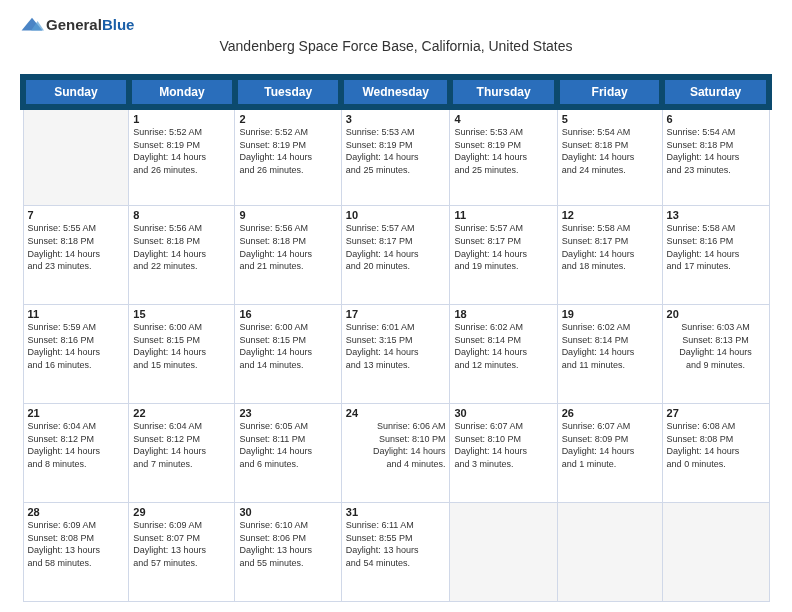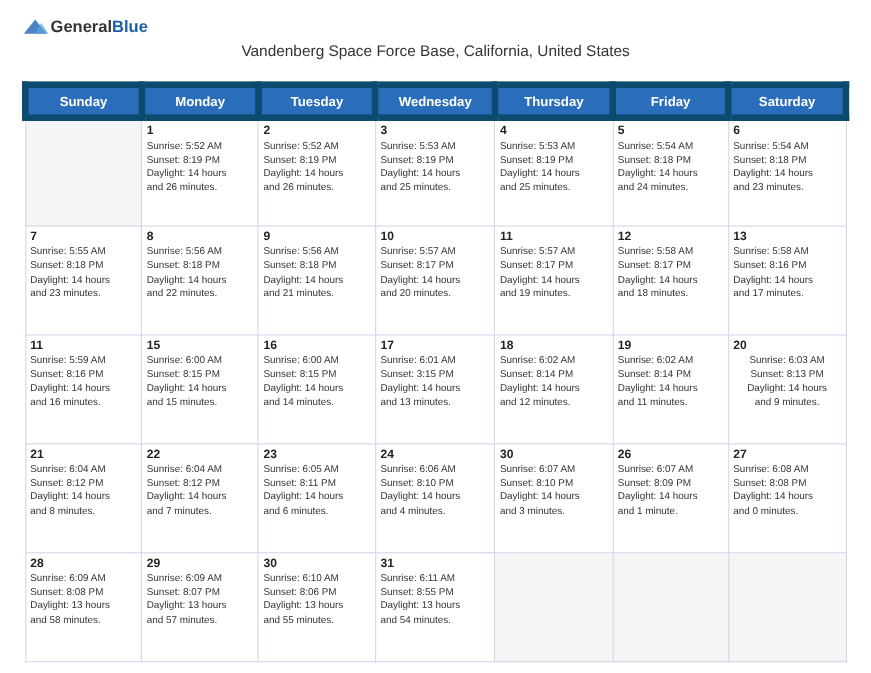--- a/index.html
+++ b/index.html
@@ -287,21 +287,21 @@
           </td>
           <td>
             <span class="day-num">23</span>
             <div class="day-info" style="white-space: pre-line;">Sunrise: 6:05 AM
 Sunset: 8:11 PM
 Daylight: 14 hours
 and 6 minutes.</div>
           </td>
           <td>
             <span class="day-num">24</span>
-            <div class="day-info" style="white-space: pre-line;">Sunrise: 6:06 AM
+            <div class="day-info" style="white-space: pre-line; text-align: right;">Sunrise: 6:06 AM
 Sunset: 8:10 PM
 Daylight: 14 hours
 and 4 minutes.</div>
           </td>
           <td>
             <span class="day-num">30</span>
             <div class="day-info" style="white-space: pre-line;">Sunrise: 6:07 AM
 Sunset: 8:10 PM
 Daylight: 14 hours
 and 3 minutes.</div>

